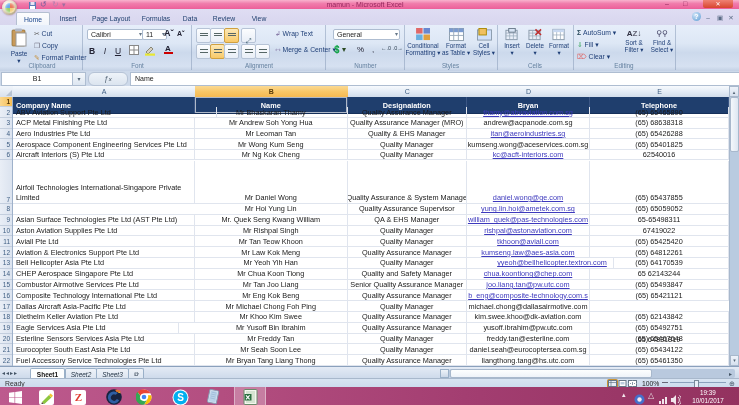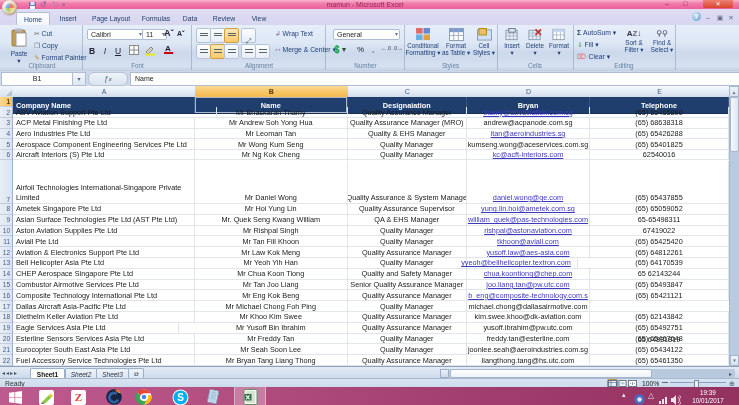--- a/index.html
+++ b/index.html
@@ -329,23 +329,20 @@
           <span class="at wrap">Airfoil Technologies International-Singapore Private Limited</span>
         </div>
         <div class="c " style="left:182px;width:152.5px;">Mr Daniel Wong</div>
         <div class="c " style="left:334.5px;width:119.5px;">Quality Assurance &amp; System Manage</div>
         <div class="c " style="left:454px;width:123px;">
           <span class="lnk">daniel.wong@ge.com</span>
         </div>
         <div class="c " style="left:577px;width:139px;">(65) 65437855</div>
       </div>
       <div class="row" style="top:107px;height:10.8px">
-        <div class="c ca" style="left:0px;width:182px;">
-          <span class="at nw">Ametek Singapore Pte Ltd</span>
-        </div>
         <div class="c " style="left:182px;width:152.5px;">Mr Hoi Yung Lin</div>
         <div class="c " style="left:334.5px;width:119.5px;">Quality Assurance Supervisor</div>
         <div class="c " style="left:454px;width:123px;">
           <span class="lnk">yung.lin.hoi@ametek.com.sg</span>
         </div>
         <div class="c " style="left:577px;width:139px;">(65) 65059052</div>
       </div>
       <div class="row" style="top:117.8px;height:10.8px">
         <div class="c ca" style="left:0px;width:182px;">
           <span class="at nw">Asian Surface Technologies Pte Ltd (AST Pte Ltd)</span>
@@ -365,45 +362,45 @@
         <div class="c " style="left:334.5px;width:119.5px;">Quality Manager</div>
         <div class="c " style="left:454px;width:123px;">
           <span class="lnk">rishpal@astonaviation.com</span>
         </div>
         <div class="c " style="left:577px;width:139px;">67419022</div>
       </div>
       <div class="row" style="top:139.4px;height:10.8px">
         <div class="c ca" style="left:0px;width:182px;">
           <span class="at nw">Aviall Pte Ltd</span>
         </div>
-        <div class="c " style="left:182px;width:152.5px;">Mr Tan Fill Khoon</div>
+        <div class="c " style="left:182px;width:152.5px;">Mr Tan Teow Khoon</div>
         <div class="c " style="left:334.5px;width:119.5px;">Quality Manager</div>
         <div class="c " style="left:454px;width:123px;">
           <span class="lnk">tkhoon@aviall.com</span>
         </div>
         <div class="c " style="left:577px;width:139px;">(65) 65425420</div>
       </div>
       <div class="row" style="top:150.2px;height:10.8px">
         <div class="c ca" style="left:0px;width:182px;">
           <span class="at nw">Aviation &amp; Electronics Support Pte Ltd</span>
         </div>
         <div class="c " style="left:182px;width:152.5px;">Mr Law Kok Meng</div>
         <div class="c " style="left:334.5px;width:119.5px;">Quality Assurance Manager</div>
         <div class="c " style="left:454px;width:123px;">
-          <span class="lnk">yusoff.law@aes-asia.com</span>
+          <span class="lnk">kumseng.law@aes-asia.com</span>
         </div>
         <div class="c " style="left:577px;width:139px;">(65) 64812261</div>
       </div>
       <div class="row" style="top:161px;height:10.8px">
         <div class="c ca" style="left:0px;width:182px;">
           <span class="at nw">Bell Helicopter Asia Pte Ltd</span>
         </div>
         <div class="c " style="left:182px;width:152.5px;">Mr Yeoh Yih Han</div>
         <div class="c " style="left:334.5px;width:119.5px;">Quality Manager</div>
-        <div class="c " style="left:442px;width:123px;">
+        <div class="c " style="left:478px;width:123px;">
           <span class="lnk">yyeoh@bellhelicopter.textron.com</span>
         </div>
         <div class="c " style="left:577px;width:139px;">(65) 64170539</div>
       </div>
       <div class="row" style="top:171.8px;height:10.8px">
         <div class="c ca" style="left:0px;width:182px;">
           <span class="at nw">CHEP Aerospace Singapore Pte Ltd</span>
         </div>
         <div class="c " style="left:182px;width:152.5px;">Mr Chua Koon Tiong</div>
         <div class="c " style="left:334.5px;width:119.5px;">Quality and Safety Manager</div>
@@ -469,21 +466,21 @@
         <div class="c " style="left:334.5px;width:119.5px;">Quality Manager</div>
         <div class="c " style="left:454px;width:123px;">freddy.tan@esterline.com</div>
         <div class="c " style="left:577px;width:139px;">(65) 65467648</div>
       </div>
       <div class="row" style="top:247.4px;height:10.8px">
         <div class="c ca" style="left:0px;width:182px;">
           <span class="at nw">Eurocopter South East Asia Pte Ltd</span>
         </div>
         <div class="c " style="left:182px;width:152.5px;">Mr Seah Soon Lee</div>
         <div class="c " style="left:334.5px;width:119.5px;">Quality Manager</div>
-        <div class="c " style="left:454px;width:123px;">joonlee.seah@aeroindustries.com.sg</div>
+        <div class="c " style="left:454px;width:123px;">daniel.seah@eurocoptersea.com.sg</div>
         <div class="c " style="left:577px;width:139px;">(65) 65434122</div>
       </div>
       <div class="row" style="top:258.2px;height:10.8px">
         <div class="c ca" style="left:0px;width:182px;">
           <span class="at nw">Fuel Accessory Service Technologies Pte Ltd</span>
         </div>
         <div class="c " style="left:182px;width:152.5px;">Mr Bryan Tang Liang Thong</div>
         <div class="c " style="left:334.5px;width:119.5px;">Quality Assurance Manager</div>
         <div class="c " style="left:454px;width:123px;">liangthong.tang@hs.utc.com</div>
         <div class="c " style="left:577px;width:139px;">(65) 65461350</div>

